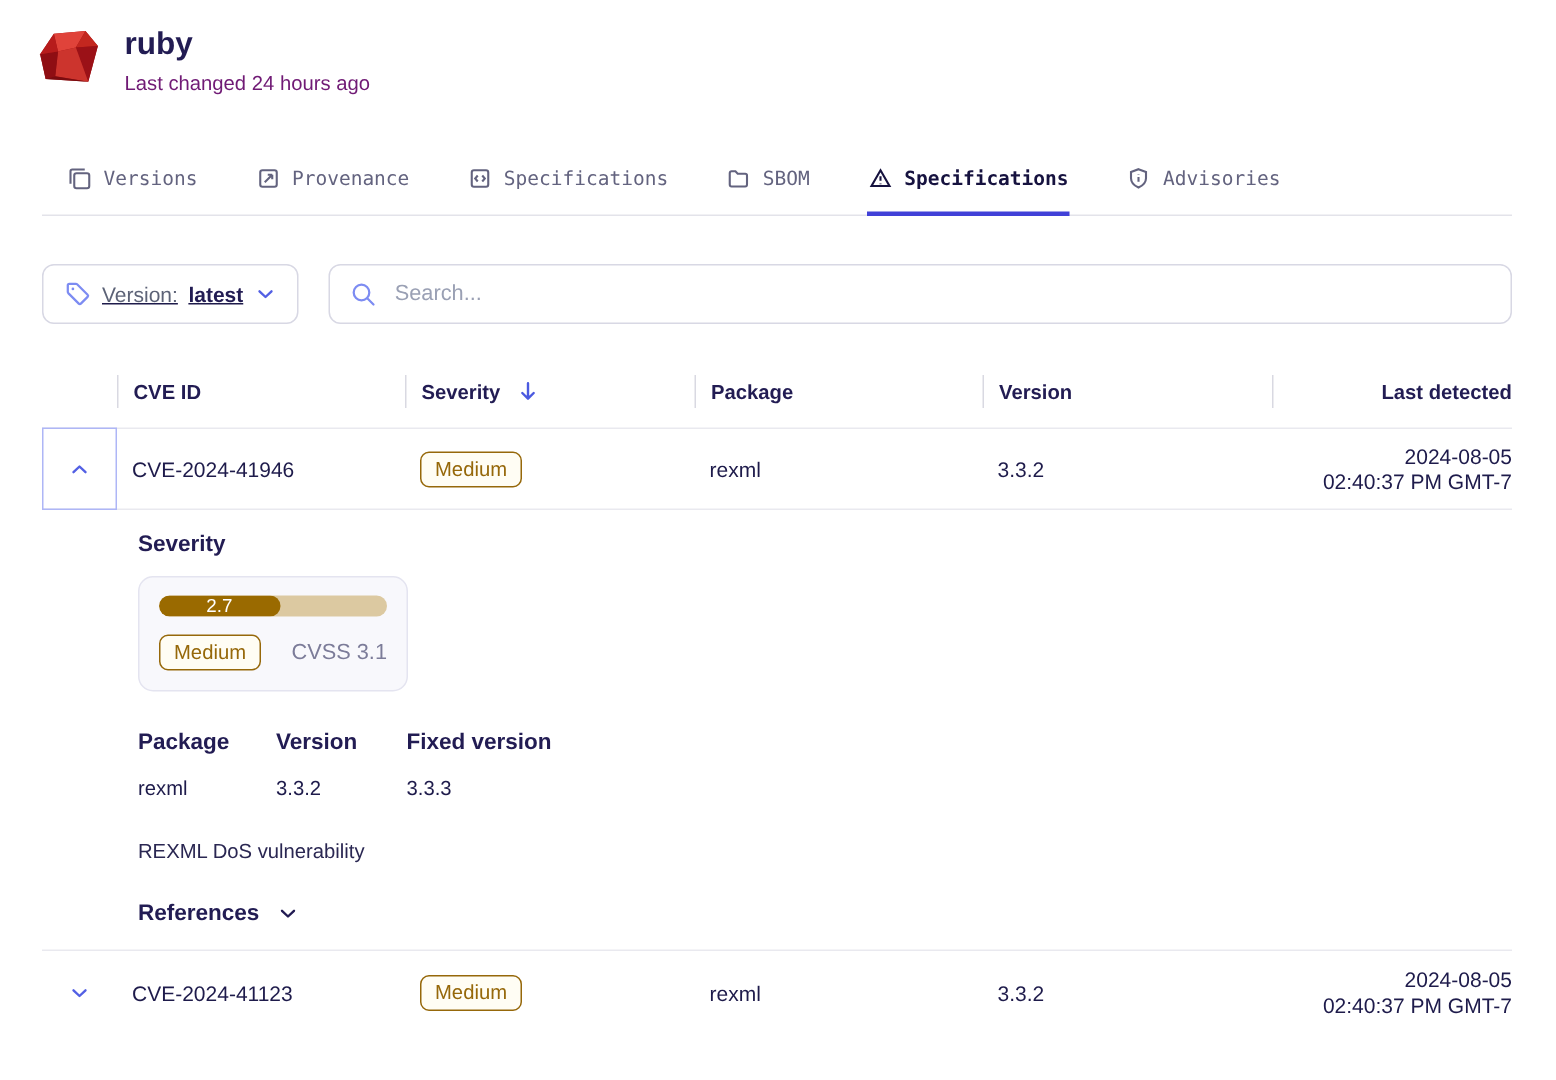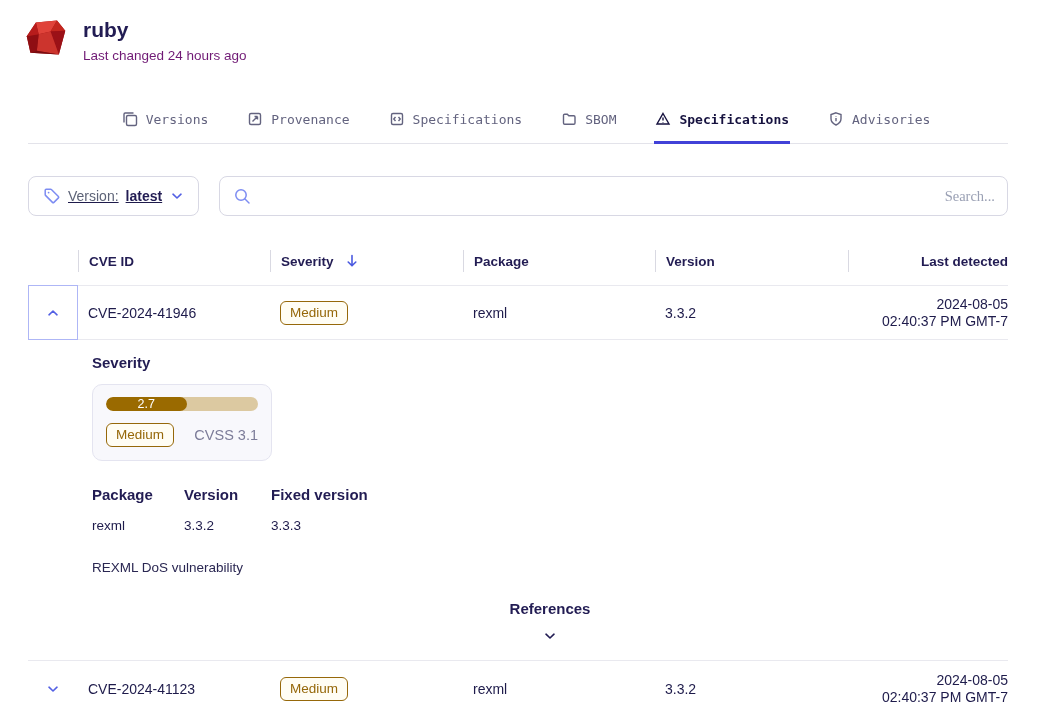--- a/index.html
+++ b/index.html
@@ -7,38 +7,38 @@
   body { width:1037px; height:720px; overflow:hidden; }
   .page { padding:16px 29px 0 28px; }
 
   
   .hdr { display:flex; align-items:flex-start; gap:15px; margin-left:-4px; }
   .logo { width:44px; height:44px; flex:0 0 auto; }
   .hdr-title { font-size:21px; font-weight:bold; color:#221c53; line-height:26px; margin-top:1px; }
   .hdr-sub { font-size:13.5px; color:#701a75; margin-top:5px; }
 
   
-  .tabs { display:flex; gap:37px; margin-top:35px; border-bottom:1px solid #e3e3ea; padding:0 0 0 16px;justify-content:center; }
+  .tabs { display:flex; gap:37px; margin-top:35px; border-bottom:1px solid #e3e3ea; padding:0 0 0 16px; }
   .tab { display:flex; align-items:center; gap:8px; padding:13px 1px 14px; cursor:pointer;
          font-family:"DejaVu Sans Mono","Liberation Mono",monospace; font-size:13px; color:#63637f;
          border-bottom:3px solid transparent; margin-bottom:-1px; text-decoration:none; white-space:nowrap; }
   .tab svg { width:16px; height:16px; stroke:#63637f; }
   .tab.active { color:#16123f; font-weight:bold; border-bottom-color:#4141d8; }
   .tab.active svg { stroke:#16123f; }
 
   
   .filterbar { display:flex; gap:20px; margin-top:32px; }
   .vpill { display:flex; align-items:center; gap:7px; height:40px; padding:0 13px 0 14px;
            border:1px solid #d8d8e4; border-radius:8px; background:#fff; cursor:pointer; flex:0 0 auto;text-decoration:underline; }
   .vpill .vlabel { font-size:14px; color:#5d6377; }
   .vpill .vvalue { font-size:14px; font-weight:bold; color:#221c53; }
   .search { flex:1; display:flex; align-items:center; gap:11px; height:40px; border:1px solid #d8d8e4;
             border-radius:8px; padding:0 12px 0 13px; background:#fff; }
   .search input { border:none; outline:none; flex:1; font-size:14.5px; color:#14532d;
-                  font-family:Liberation Serif, serif; background:transparent;text-align:right; }
+                  font-family:Liberation Sans, sans-serif; background:transparent; }
   .search input::placeholder { color:#9aa0b4; }
 
   
   .table { margin-top:32px; }
   .thead { display:flex; align-items:center; height:26px; margin-bottom:11px; }
   .th { font-size:13.5px; font-weight:bold; color:#221c53; border-left:1px solid #d9d9e2;
         padding-left:10px; height:22px; display:flex; align-items:center; gap:10px; }
   .col-toggle { width:50px; flex:0 0 auto; }
   .col-cve { width:192px; flex:0 0 auto; }
   .col-sev { width:193px; flex:0 0 auto; }
@@ -68,21 +68,21 @@
   .sev-card-row { display:flex; align-items:center; justify-content:space-between; margin-top:12px; }
   .cvss { color:#7c7c99; font-size:14.5px; }
 
   .pkg-grid { display:flex; margin-top:25px; }
   .pkg-col1 { width:92px; } .pkg-col2 { width:87px; }
   .pkg-val { font-size:13.5px; color:#1e1b4b; margin-top:15px; }
 
   .desc-block { margin-top:27px; }
   .desc-text { font-size:13.5px; color:#2a2752; margin-top:9px; }
 
-  .refs { display:flex; align-items:center; gap:11px; margin-top:25px; cursor:pointer;flex-direction:column; }
+  .refs { display:flex; align-items:center; gap:11px; margin-top:25px; cursor:pointer; }
   .refs svg { stroke:#221c53; }
 
   .chev { stroke:#5360e4; }
 </style>
 </head>
 <body>
 
 <div class="page">
 
   <header class="hdr">

